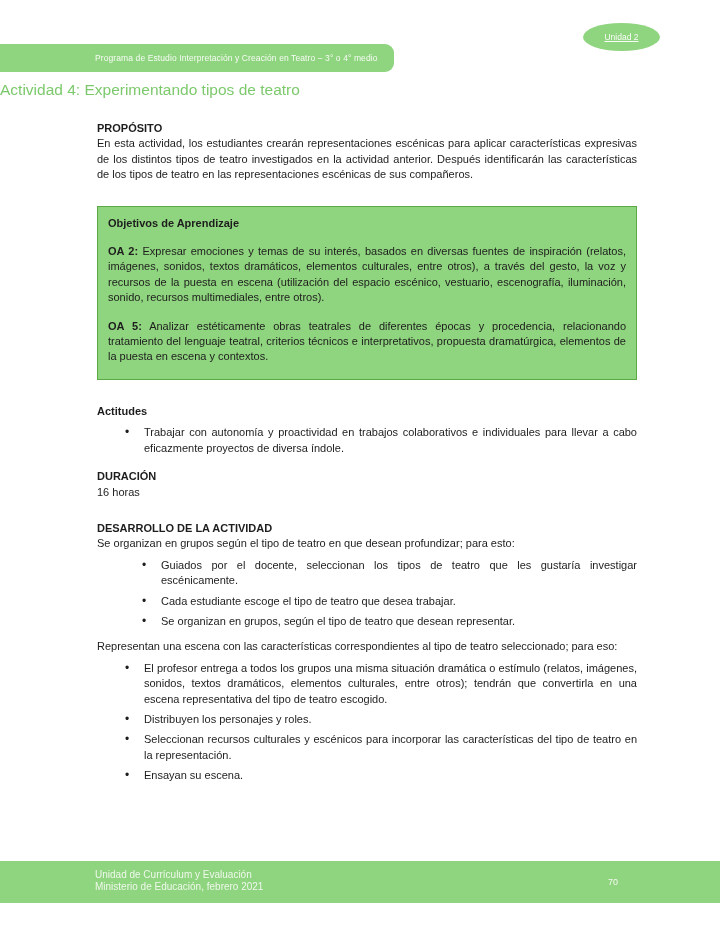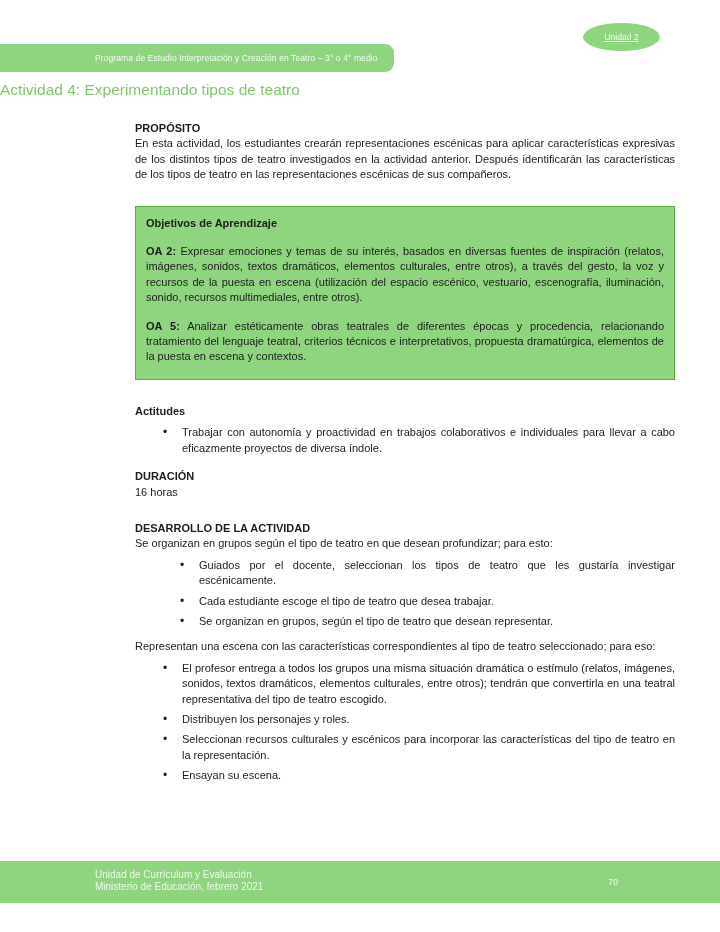--- a/index.html
+++ b/index.html
@@ -56,21 +56,20 @@
     color: var(--title-green);
   }
 
   
   .content {
     position: absolute;
     left: 97px; top: 121px;
     width: 540px;
     font-size: 11px;
     line-height: 15.4px;
-    margin-left: 38px;
   }
   .head {
     font-weight: bold;
     margin: 0;
     font-size: 11px;
   }
   .body-par {
     margin: 0;
     text-align: justify;
   }
@@ -169,21 +168,21 @@
 
     <p class="head mt-desarrollo">DESARROLLO DE LA ACTIVIDAD</p>
     <p class="body-par">Se organizan en grupos según el tipo de teatro en que desean profundizar; para esto:</p>
     <ul class="bullets indent-b">
       <li>Guiados por el docente, seleccionan los tipos de teatro que les gustaría investigar escénicamente.</li>
       <li>Cada estudiante escoge el tipo de teatro que desea trabajar.</li>
       <li>Se organizan en grupos, según el tipo de teatro que desean representar.</li>
     </ul>
     <p class="body-par mt-intro2">Representan una escena con las características correspondientes al tipo de teatro seleccionado; para eso:</p>
     <ul class="bullets indent-a">
-      <li>El profesor entrega a todos los grupos una misma situación dramática o estímulo (relatos, imágenes, sonidos, textos dramáticos, elementos culturales, entre otros); tendrán que convertirla en una teatral representativa del tipo de teatro escogido.</li>
+      <li>El profesor entrega a todos los grupos una misma situación dramática o estímulo (relatos, imágenes, sonidos, textos dramáticos, elementos culturales, entre otros); tendrán que convertirla en una escena representativa del tipo de teatro escogido.</li>
       <li>Distribuyen los personajes y roles.</li>
       <li>Seleccionan recursos culturales y escénicos para incorporar las características del tipo de teatro en la representación.</li>
       <li>Ensayan su escena.</li>
     </ul>
 
   </div>
 
   <div class="footer">
     <div class="footer-org">
       <div>Unidad de Currículum y Evaluación</div>

